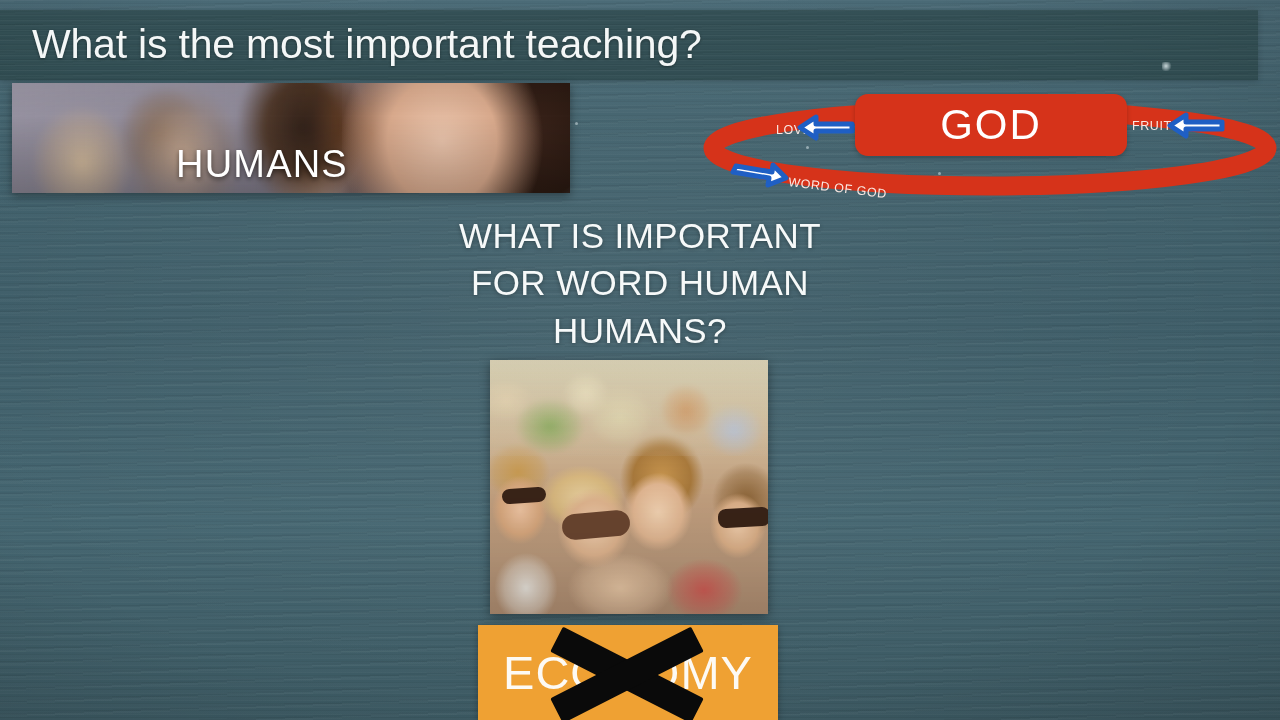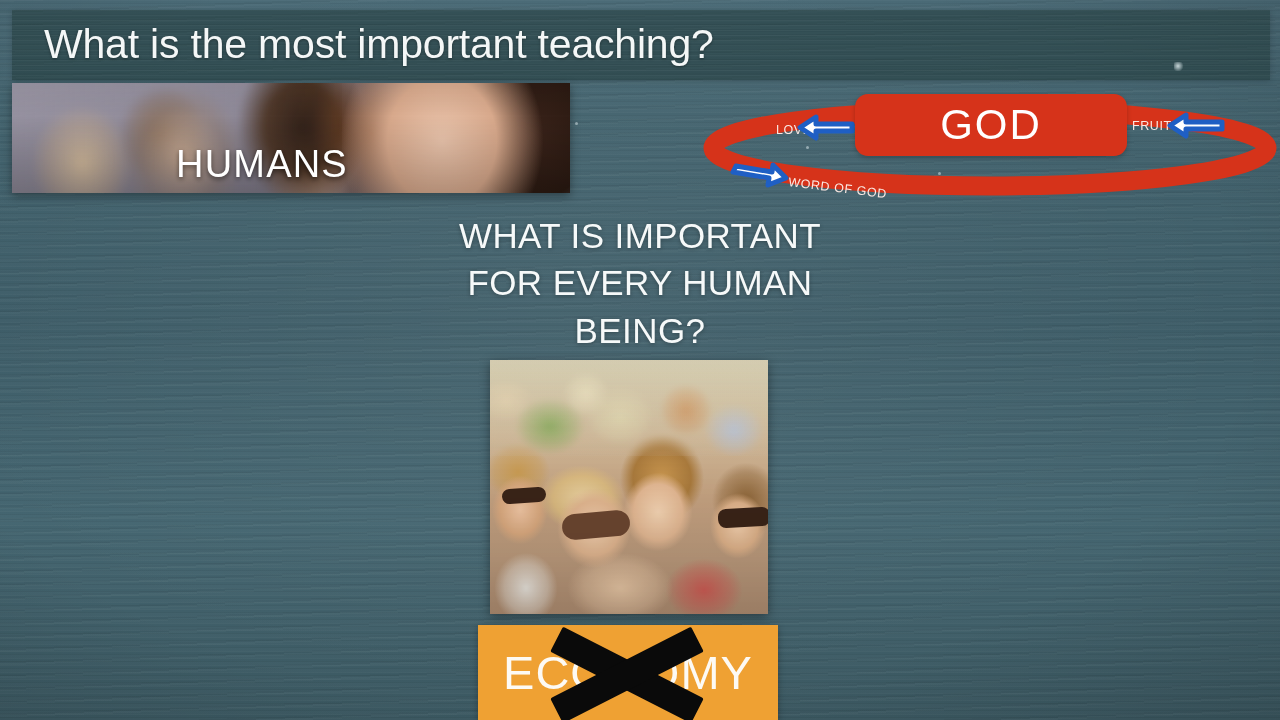--- a/index.html
+++ b/index.html
@@ -63,21 +63,21 @@
   .bg-speck {
     position: absolute;
     width: 3px; height: 3px;
     border-radius: 50%;
     background: rgba(214,228,232,0.55);
   }
 
   
   #title-band {
     position: absolute;
-    left: 12px;
+    left: 0;
     top: 10px;
     width: 1258px;
     height: 70px;
     background: rgba(30,56,56,0.52);
     box-shadow: 0 1px 6px rgba(0,0,0,0.18);
   }
   #title-band .band-grain {
     position: absolute; inset: 0;
     background-image: repeating-linear-gradient(
       180deg,
@@ -368,22 +368,22 @@
         <path d="M36,80 L72,86 L73,79 L86,92 L68,99 L69,92 L33,86 Z" fill="#ffffff" stroke="#1f5fc4" stroke-width="5" stroke-linejoin="round"></path>
       </g>
     </svg>
     <div id="god-box">
       <span id="god-label">GOD</span>
     </div>
   </div>
 
   <div id="center-question">
     <span class="q-line">WHAT IS IMPORTANT</span>
-    <span class="q-line">FOR EVERY HUMAN</span>
-    <span class="q-line">BEING?</span>
+    <span class="q-line">FOR WORD HUMAN</span>
+    <span class="q-line">HUMANS?</span>
   </div>
 
   <div id="crowd-photo">
     <div class="crowd-img"></div>
     <div class="crowd-blur-top"></div>
     <div class="crowd-shades" style="left:12px; top:128px; width:44px; height:15px; transform:rotate(-4deg);"></div>
     <div class="crowd-shades" style="left:72px; top:152px; width:68px; height:26px; background:#6b4630; border-radius:13px; transform:rotate(-5deg);"></div>
     <div class="crowd-shades" style="left:228px; top:148px; width:52px; height:19px; transform:rotate(-3deg);"></div>
     <div class="crowd-tint"></div>
   </div>

